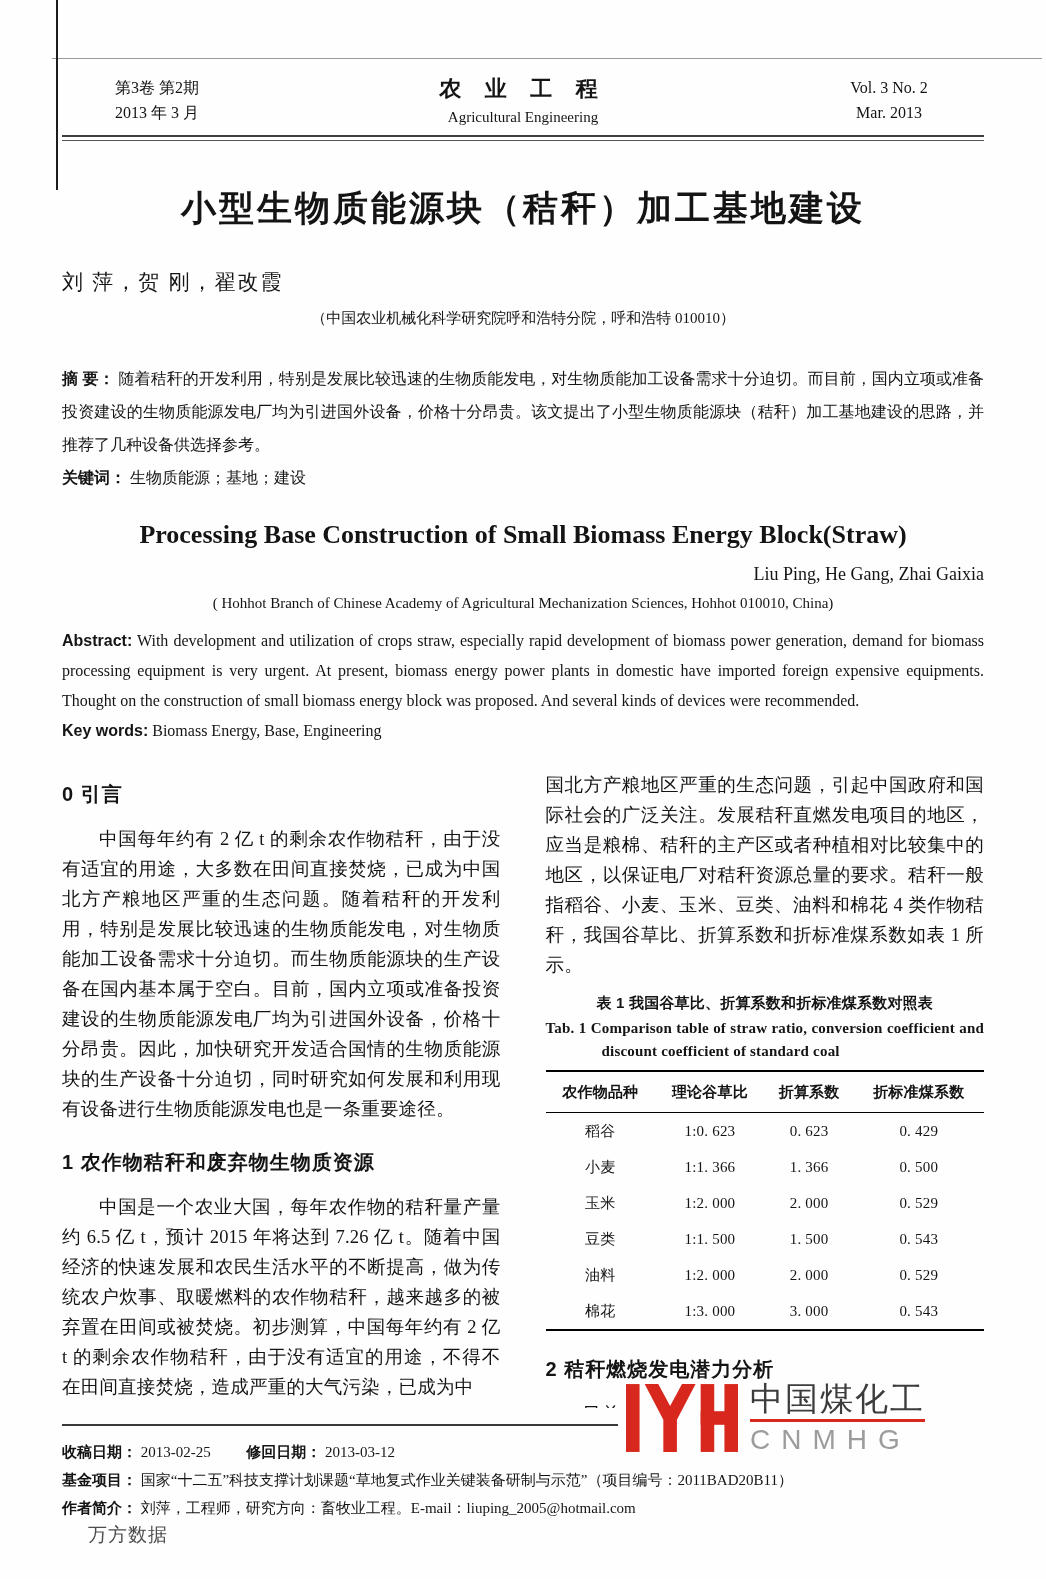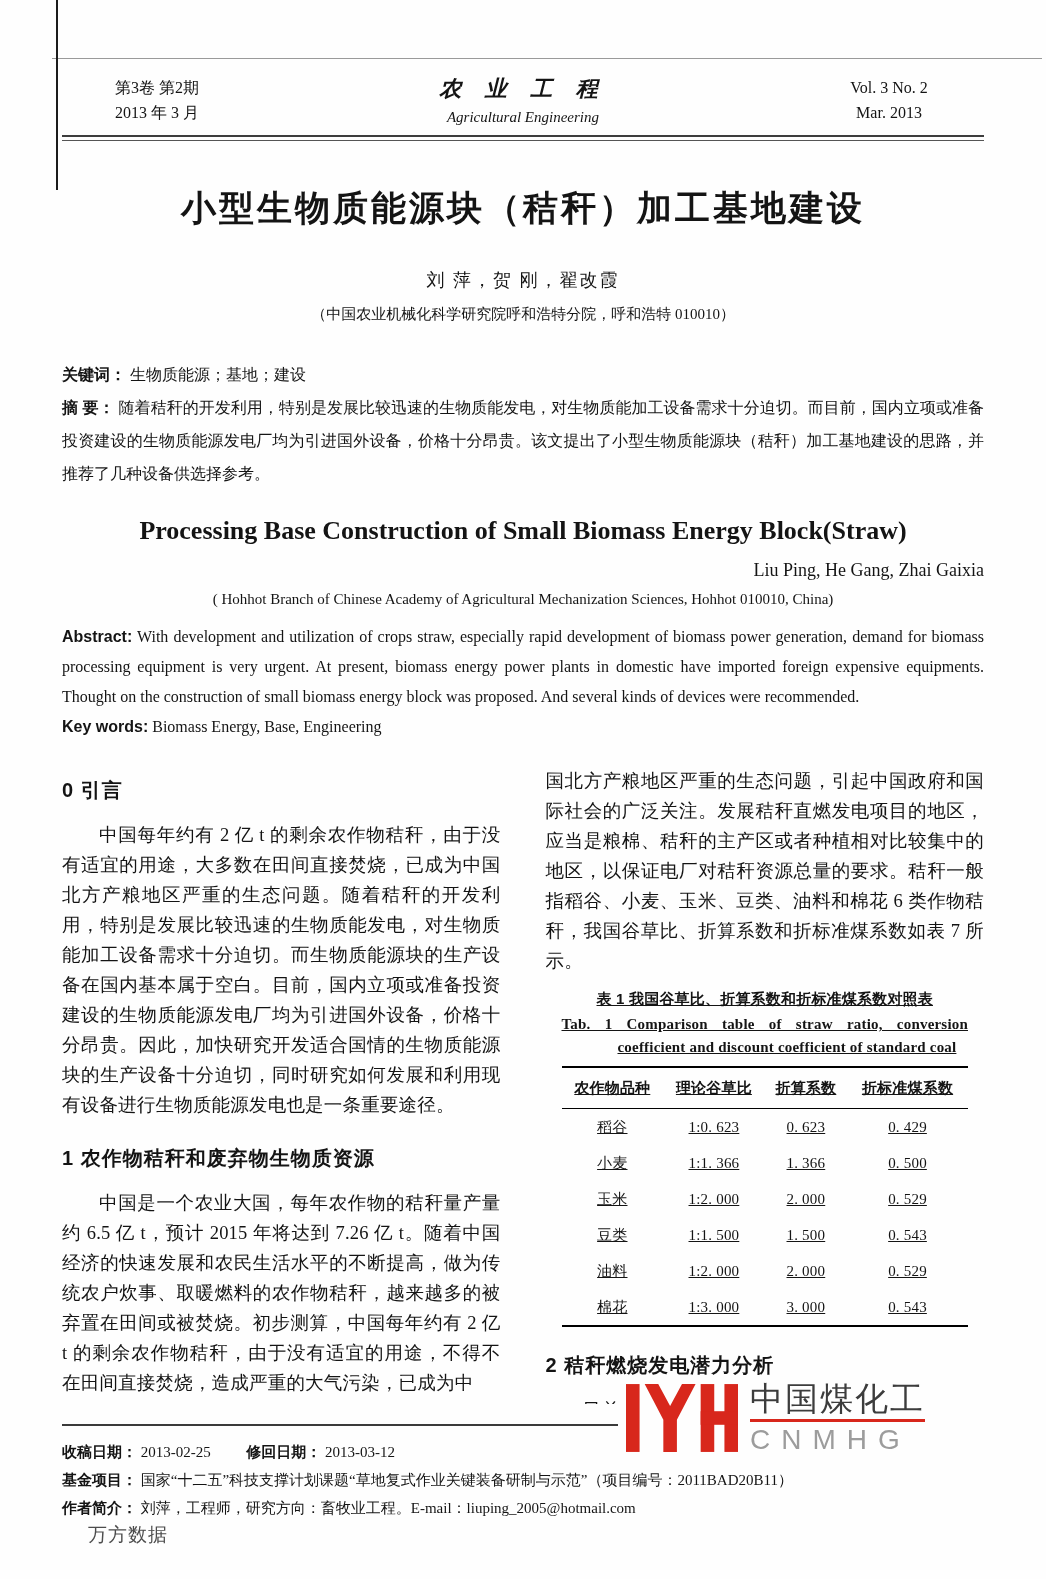--- a/index.html
+++ b/index.html
@@ -7,29 +7,29 @@
         font-family:"Liberation Serif","DejaVu Serif",serif;color:#141414;}
   .content{padding:0 62px;}
 
   
   .scan-top-line{position:absolute;left:52px;top:58px;width:990px;height:1px;background:#9a9a9a;}
   .scan-left-bar{position:absolute;left:56px;top:0;width:2px;height:190px;background:#1c1c1c;}
 
   
   .journal-header{display:flex;justify-content:space-between;align-items:center;padding-top:74px;gap:12px;}
   .jh-side{text-align:center;font-size:16px;line-height:25px;width:190px;}
-  .jh-center{text-align:center;font-style:italic;}
+  .jh-center{text-align:center;}
   .jh-cn{font-size:22px;font-weight:bold;letter-spacing:9px;}
   .jh-en{font-size:15px;margin-top:5px;}
   .double-rule{margin-top:9px;height:3px;border-top:2px solid #3d3d3d;border-bottom:1px solid #555;}
 
   
   .article-title{margin-top:44px;text-align:center;font-family:"Liberation Sans","DejaVu Sans",sans-serif;
                  font-weight:bold;font-size:35px;letter-spacing:3px;}
-  .authors{margin-top:36px;text-align:center;font-size:18px;letter-spacing:2px;}
+  .authors{margin-top:36px;font-size:21px;letter-spacing:2px;}
   .affiliation{margin-top:13px;text-align:center;font-size:15px;}
 
   
   .cn-meta{margin-top:34px;font-size:16px;line-height:33px;text-align:justify;}
   .lbl{font-family:"Liberation Sans","DejaVu Sans",sans-serif;font-weight:bold;}
   .clc-line .pair{display:inline-block;margin-right:34px;}
 
   
   .en-title{margin-top:26px;text-align:center;font-size:26px;font-weight:bold;}
   .en-authors{margin-top:14px;text-align:right;font-size:18px;}
@@ -40,21 +40,21 @@
   
   .columns{display:flex;gap:45px;margin-top:24px;height:638px;overflow:hidden;}
   .col{width:447px;font-size:18.5px;line-height:30px;text-align:justify;letter-spacing:0.2px;}
   .sec-heading{font-family:"Liberation Sans","DejaVu Sans",sans-serif;font-weight:bold;font-size:20px;
                line-height:28px;letter-spacing:1px;margin:10px 0 16px;}
   .sec-heading.later{margin-top:24px;}
   .para{text-indent:2em;margin:0;}
   .para.no-indent{text-indent:0;}
 
   
-  .tablewrap{margin:12px 16px 6px;text-decoration:underline;}
+  .tablewrap{margin:12px 0 6px;}
   .tcap-cn{font-family:"Liberation Sans","DejaVu Sans",sans-serif;font-weight:bold;font-size:15px;
            text-align:center;line-height:22px;}
   .tcap-en{font-size:15px;font-weight:bold;line-height:23px;margin:3px 0 7px;padding-left:56px;text-indent:-56px;}
   table{width:100%;border-collapse:collapse;border-top:2px solid #000;border-bottom:2px solid #000;font-size:15px;}
   thead th{font-family:"Liberation Sans","DejaVu Sans",sans-serif;font-weight:bold;
            border-bottom:1.5px solid #000;padding:5px 2px;text-align:center;}
   tbody td{text-align:center;padding:3px 2px;}
 
   
   .footnote{position:absolute;left:62px;top:1424px;width:922px;font-size:15px;line-height:28px;}
@@ -99,26 +99,26 @@
       </div>
     </div>
     <div class="double-rule"></div>
 
     <div class="article-title">小型生物质能源块（秸秆）加工基地建设</div>
     <div class="authors">刘  萍，贺  刚，翟改霞</div>
     <div class="affiliation">（中国农业机械化科学研究院呼和浩特分院，呼和浩特  010010）</div>
 
     <div class="cn-meta">
       <p class="meta-line" style="margin:0;">
+        <span class="lbl">摘  要：</span>
+        <span>随着秸秆的开发利用，特别是发展比较迅速的生物质能发电，对生物质能加工设备需求十分迫切。而目前，国内立项或准备投资建设的生物质能源发电厂均为引进国外设备，价格十分昂贵。该文提出了小型生物质能源块（秸秆）加工基地建设的思路，并推荐了几种设备供选择参考。</span>
+      </p>
+      <p class="meta-line" style="margin:0;">
         <span class="lbl">关键词：</span>
         <span>生物质能源；基地；建设</span>
-      </p>
-      <p class="meta-line" style="margin:0;">
-        <span class="lbl">摘  要：</span>
-        <span>随着秸秆的开发利用，特别是发展比较迅速的生物质能发电，对生物质能加工设备需求十分迫切。而目前，国内立项或准备投资建设的生物质能源发电厂均为引进国外设备，价格十分昂贵。该文提出了小型生物质能源块（秸秆）加工基地建设的思路，并推荐了几种设备供选择参考。</span>
       </p>
     </div>
 
     <div class="en-title">Processing Base Construction of Small Biomass Energy Block(Straw)</div>
     <div class="en-authors">Liu Ping,  He Gang,  Zhai Gaixia</div>
     <div class="en-affil">( Hohhot Branch of Chinese Academy of Agricultural Mechanization Sciences,  Hohhot 010010,  China)</div>
     <p class="en-abstract" style="margin-bottom:0;">
       <span class="lbl">Abstract:</span>
       <span>With development and utilization of crops straw, especially rapid development of biomass power generation, demand for biomass processing equipment is very urgent. At present, biomass energy power plants in domestic have imported foreign expensive equipments. Thought on the construction of small biomass energy block was proposed. And several kinds of devices were recommended.</span>
     </p>
@@ -129,21 +129,21 @@
 
     <div class="columns">
       <div class="col">
         <div class="sec-heading">0  引言</div>
         <p class="para">中国每年约有 2 亿 t 的剩余农作物秸秆，由于没有适宜的用途，大多数在田间直接焚烧，已成为中国北方产粮地区严重的生态问题。随着秸秆的开发利用，特别是发展比较迅速的生物质能发电，对生物质能加工设备需求十分迫切。而生物质能源块的生产设备在国内基本属于空白。目前，国内立项或准备投资建设的生物质能源发电厂均为引进国外设备，价格十分昂贵。因此，加快研究开发适合国情的生物质能源块的生产设备十分迫切，同时研究如何发展和利用现有设备进行生物质能源发电也是一条重要途径。</p>
         <div class="sec-heading later">1  农作物秸秆和废弃物生物质资源</div>
         <p class="para">中国是一个农业大国，每年农作物的秸秆量产量约 6.5 亿 t，预计 2015 年将达到 7.26 亿 t。随着中国经济的快速发展和农民生活水平的不断提高，做为传统农户炊事、取暖燃料的农作物秸秆，越来越多的被弃置在田间或被焚烧。初步测算，中国每年约有 2 亿 t 的剩余农作物秸秆，由于没有适宜的用途，不得不在田间直接焚烧，造成严重的大气污染，已成为中</p>
       </div>
 
       <div class="col">
-        <p class="para no-indent">国北方产粮地区严重的生态问题，引起中国政府和国际社会的广泛关注。发展秸秆直燃发电项目的地区，应当是粮棉、秸秆的主产区或者种植相对比较集中的地区，以保证电厂对秸秆资源总量的要求。秸秆一般指稻谷、小麦、玉米、豆类、油料和棉花 6 类作物秸秆，我国谷草比、折算系数和折标准煤系数如表 7 所示。</p>
+        <p class="para no-indent">国北方产粮地区严重的生态问题，引起中国政府和国际社会的广泛关注。发展秸秆直燃发电项目的地区，应当是粮棉、秸秆的主产区或者种植相对比较集中的地区，以保证电厂对秸秆资源总量的要求。秸秆一般指稻谷、小麦、玉米、豆类、油料和棉花 4 类作物秸秆，我国谷草比、折算系数和折标准煤系数如表 1 所示。</p>
 
         <div class="tablewrap">
           <div class="tcap-cn">表 1  我国谷草比、折算系数和折标准煤系数对照表</div>
           <div class="tcap-en">Tab. 1  Comparison table of straw ratio, conversion coefficient and discount coefficient of standard coal</div>
           <table>
             <thead>
               <tr>
                 <th>农作物品种</th>
                 <th>理论谷草比</th>
                 <th>折算系数</th>

